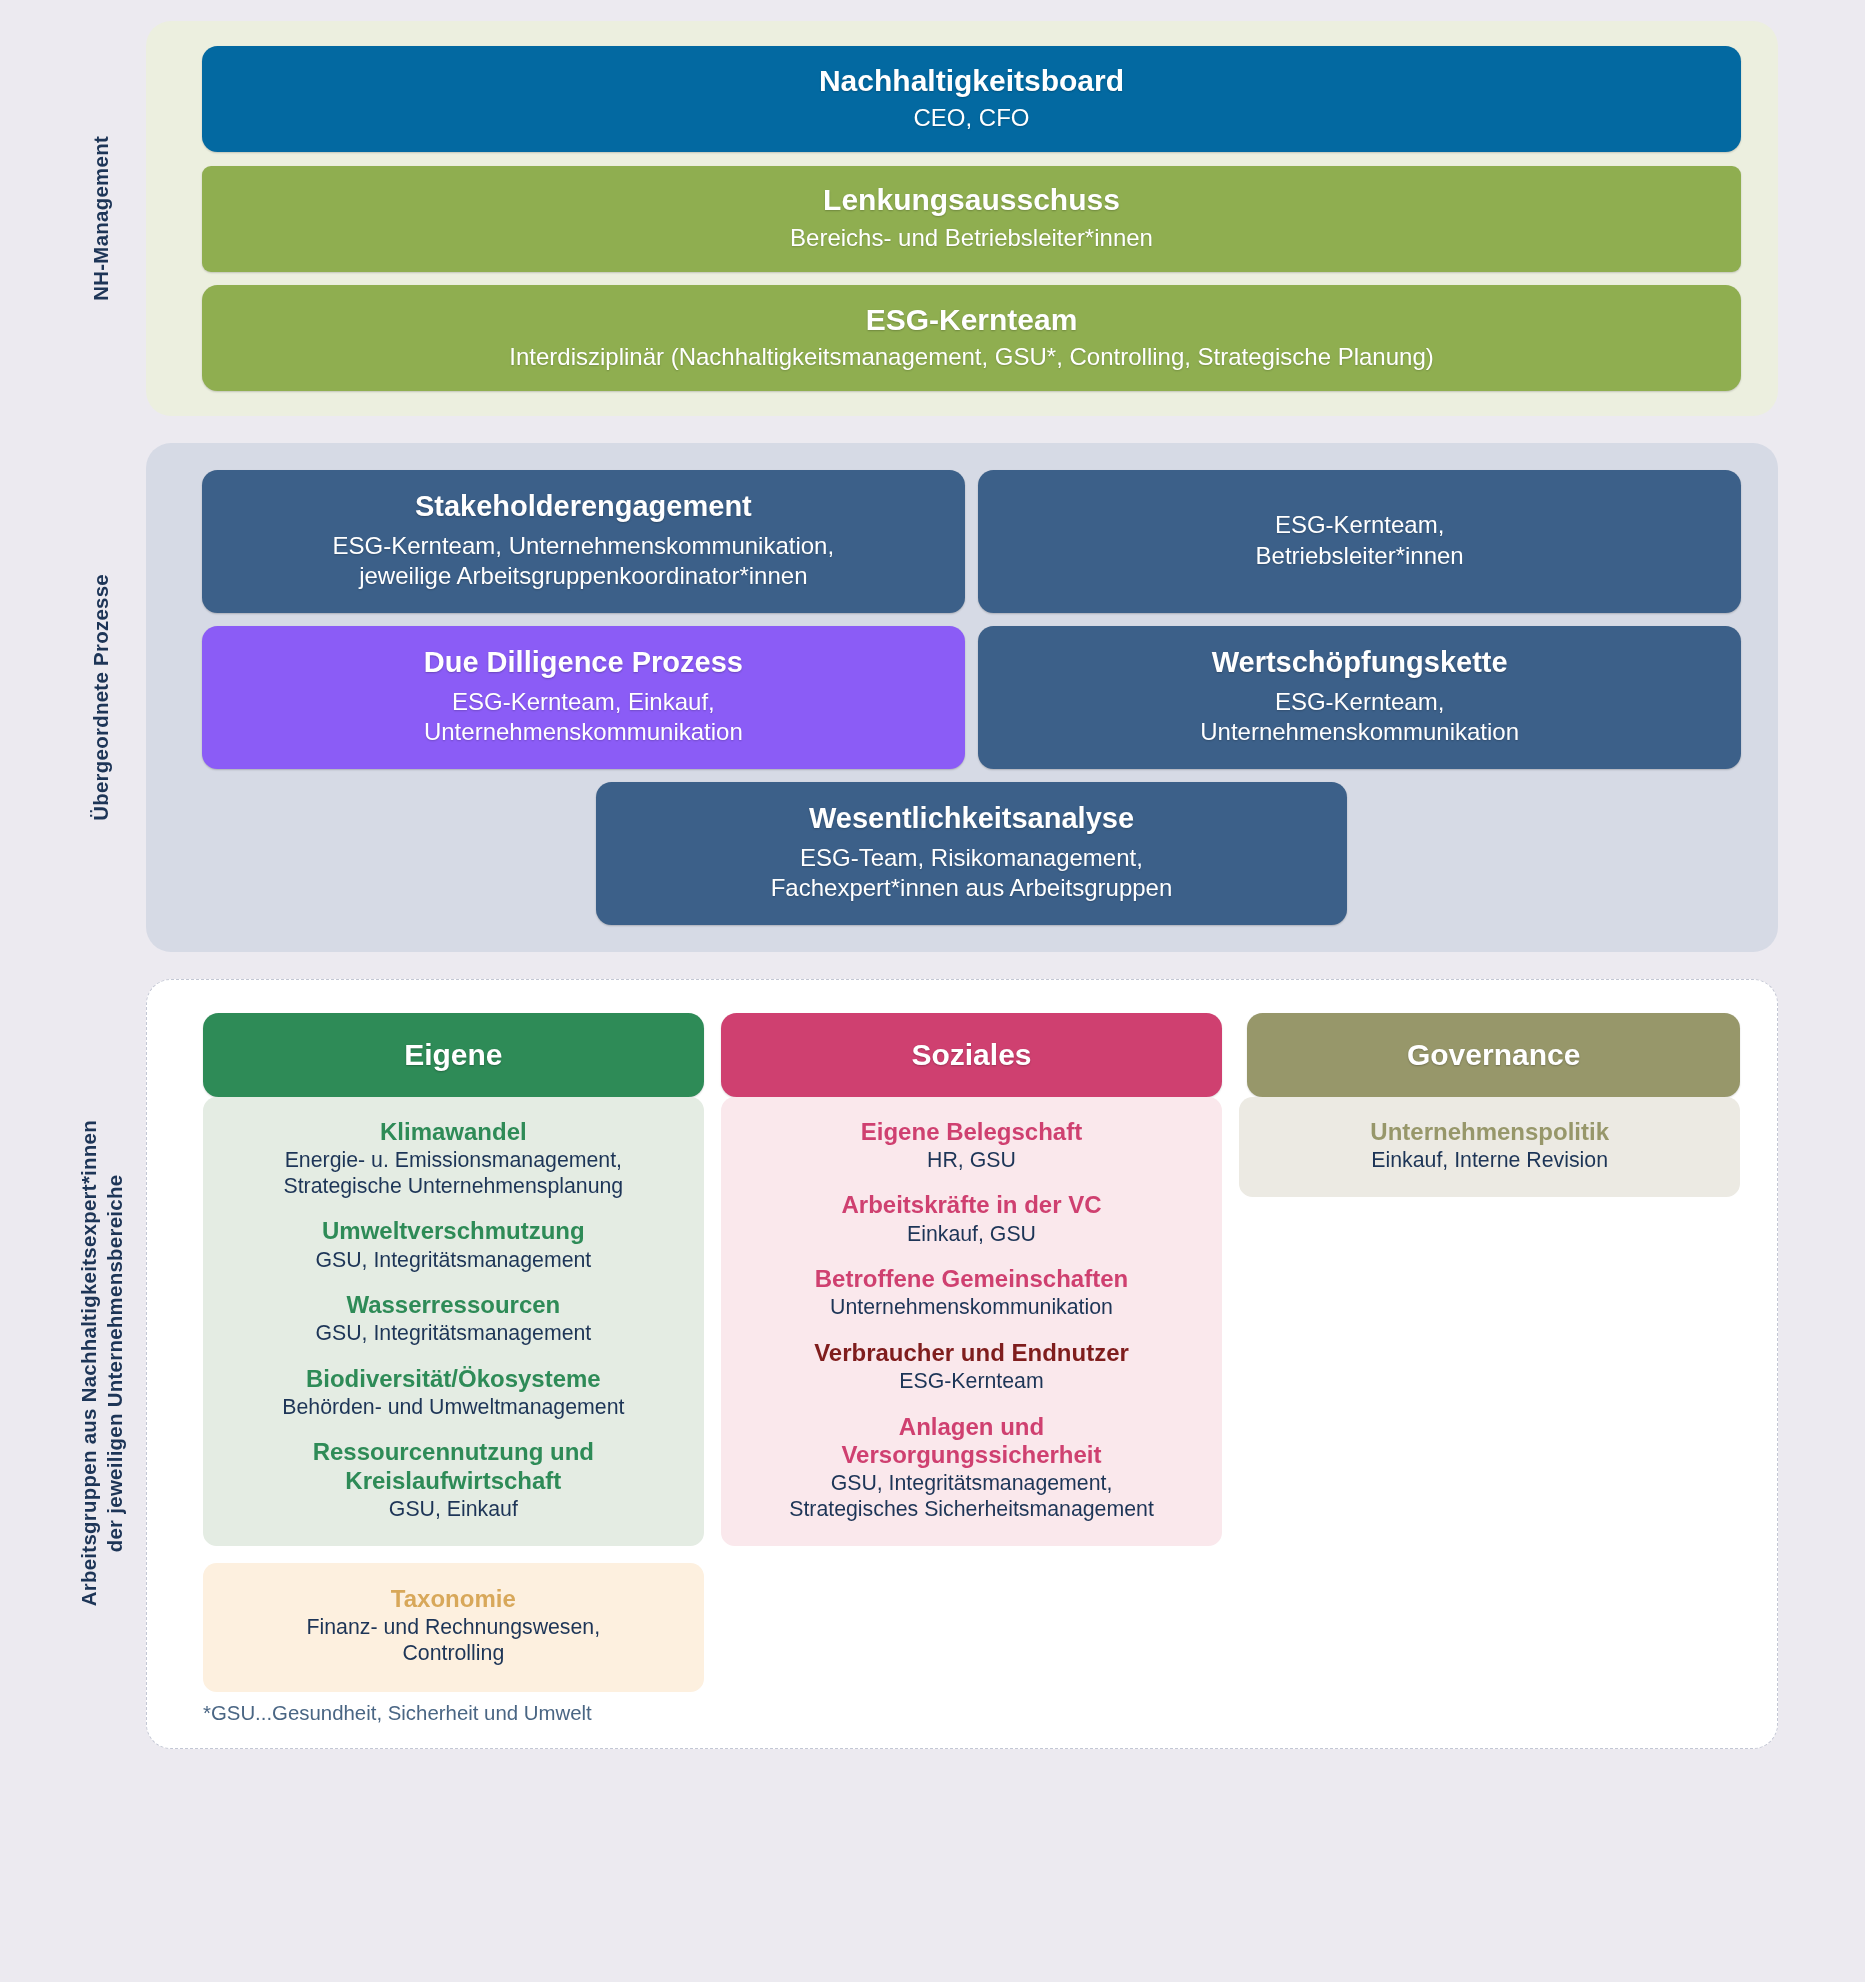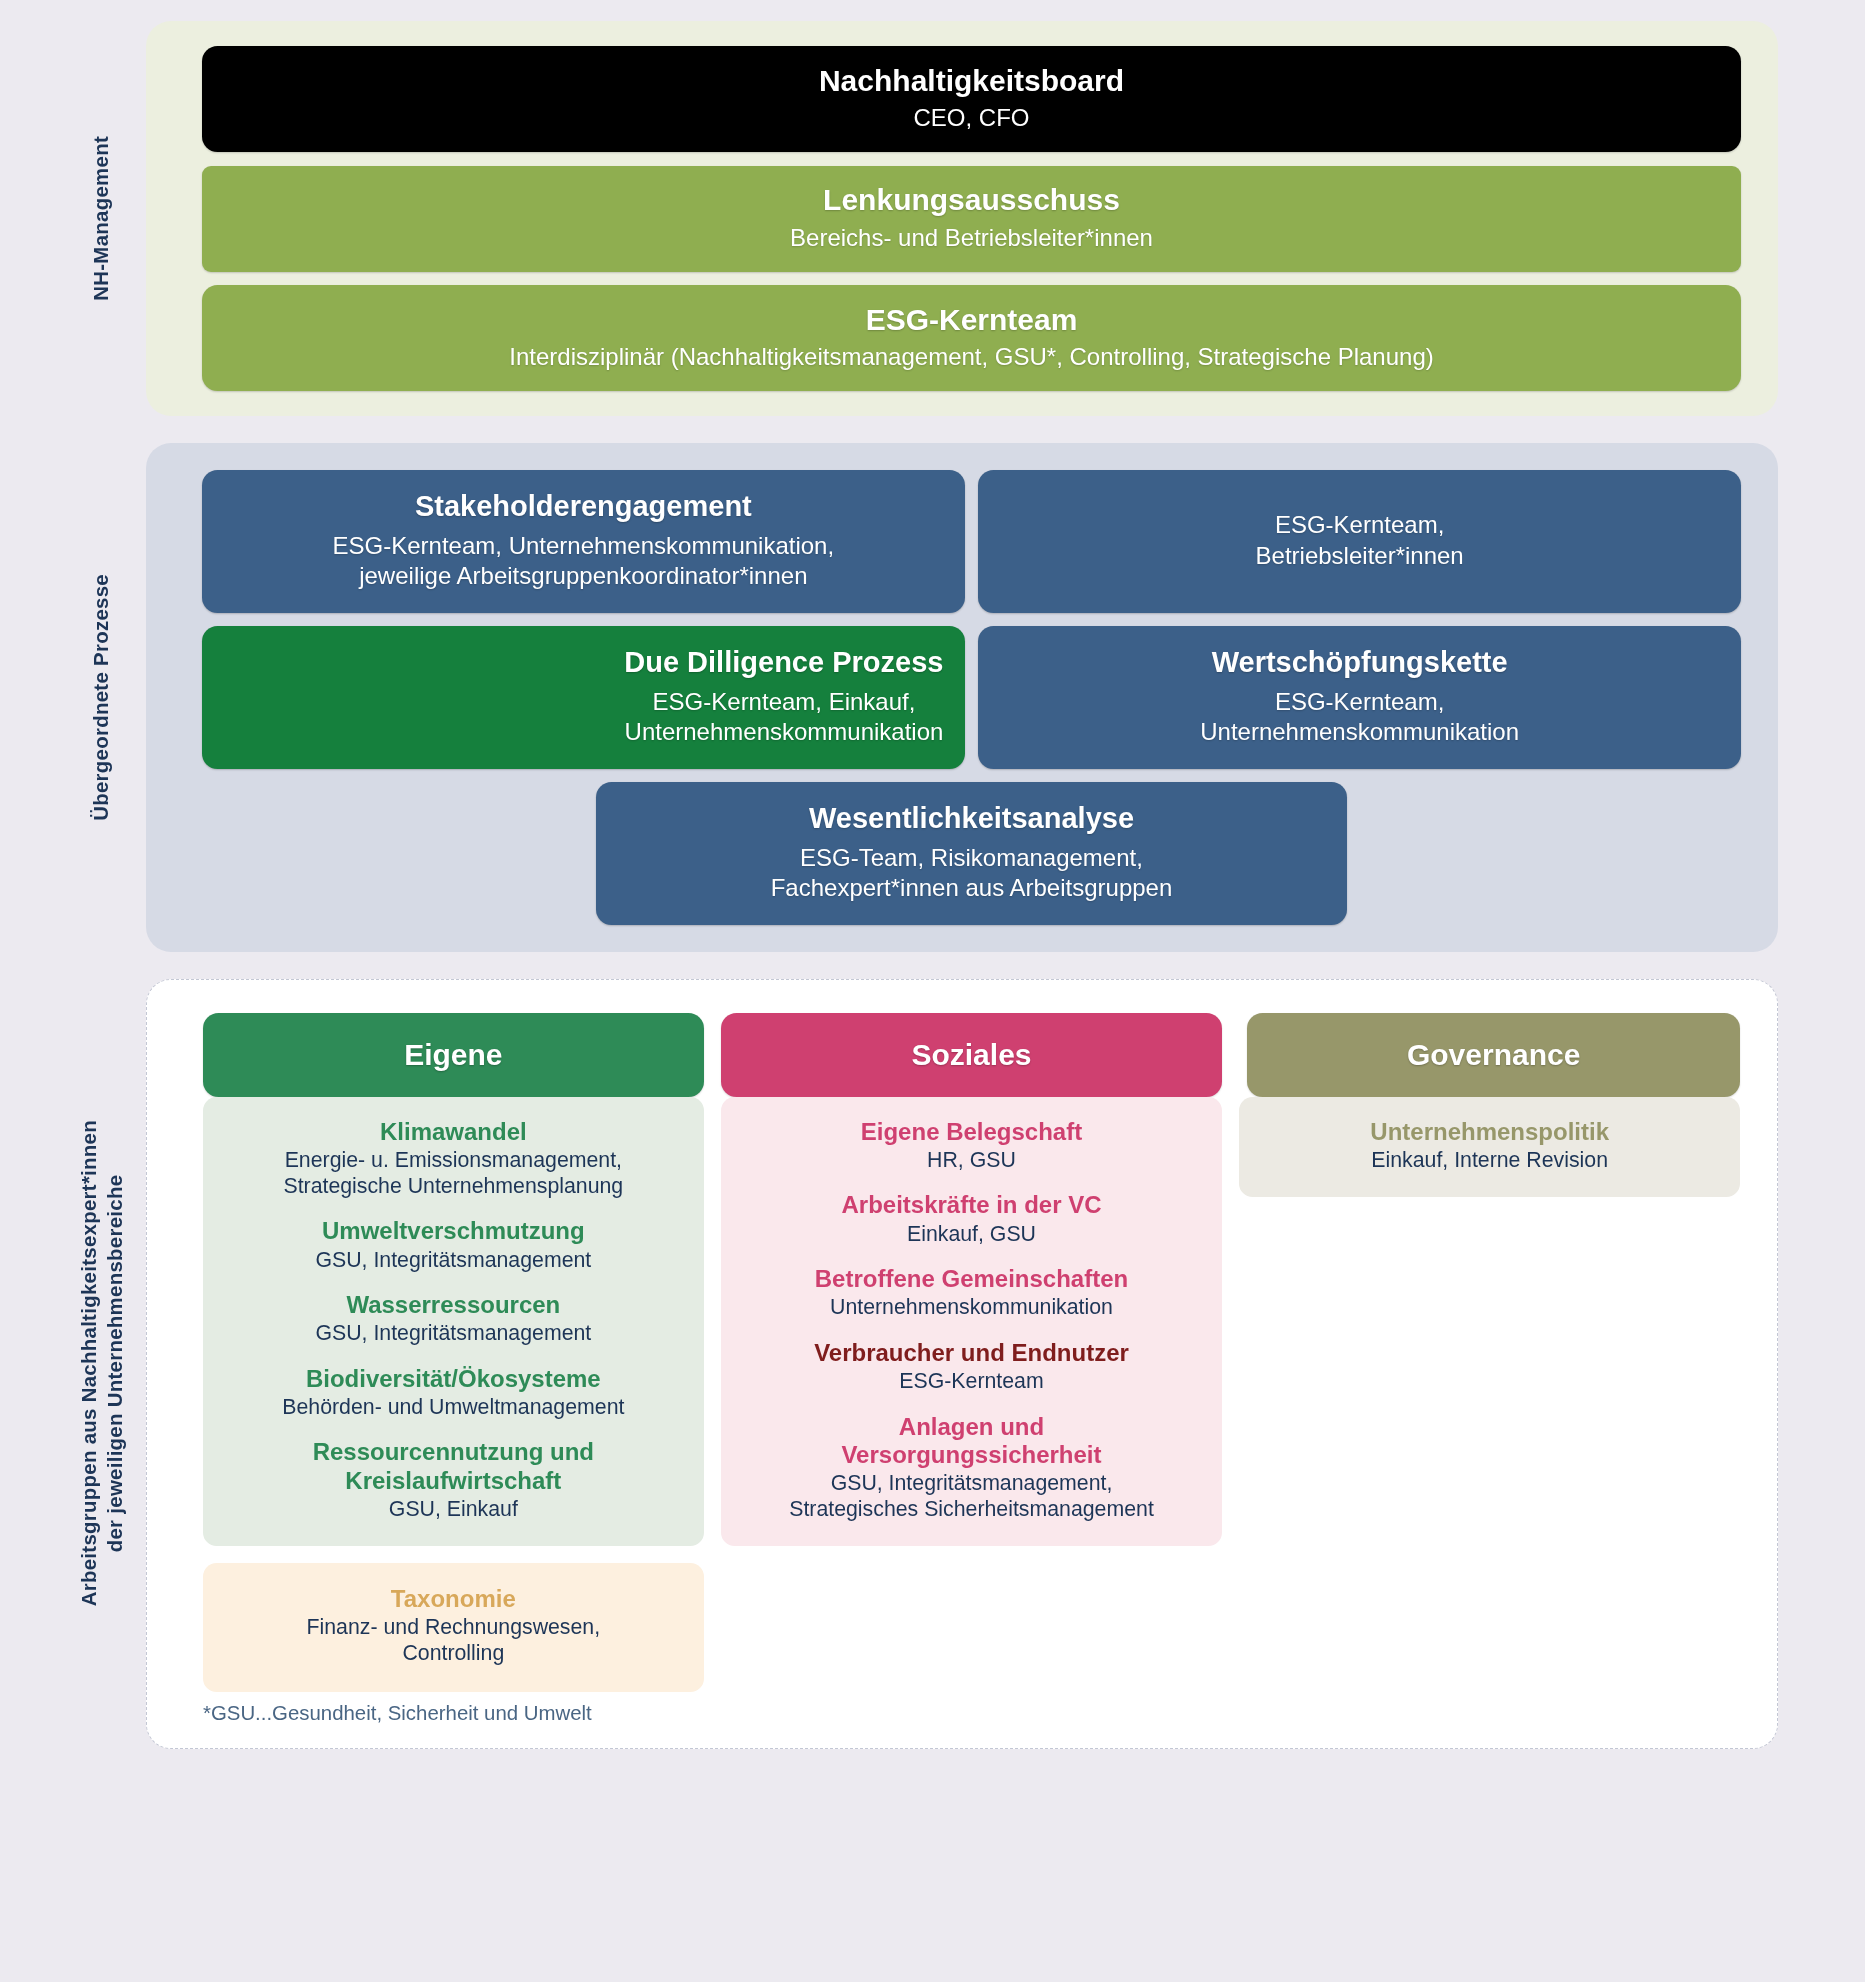--- a/index.html
+++ b/index.html
@@ -173,21 +173,21 @@
 <body style="background: rgb(236, 234, 240);">
 
 <div class="page">
 
   <div class="panel panel-nh" style="background: rgb(236, 239, 223);">
     <div class="side-label">
       <span>NH-Management</span>
     </div>
     <div class="nh-inner">
 
-      <div class="greenbar" style="background: #000000;">
+      <div class="greenbar" style="background: #0369a1;">
         <div class="t">Nachhaltigkeitsboard</div>
         <div class="s">CEO, CFO</div>
       </div>
 
       <div class="greenbar" style="background: rgb(143, 174, 80); border-radius: 9px;">
         <div class="t">Lenkungsausschuss</div>
         <div class="s">Bereichs- und Betriebsleiter*innen</div>
       </div>
 
       <div class="greenbar" style="background: rgb(143, 174, 80);">
@@ -212,21 +212,21 @@
           <div class="t">Stakeholderengagement</div>
           <div class="s">ESG-Kernteam, Unternehmenskommunikation,
 jeweilige Arbeitsgruppenkoordinator*innen</div>
         </div>
 
         <div class="bluebox" style="background: rgb(60, 96, 137);">
           <div class="s">ESG-Kernteam,
 Betriebsleiter*innen</div>
         </div>
 
-        <div class="bluebox" style="background: #15803d; align-items: flex-end;">
+        <div class="bluebox" style="background: #8b5cf6;">
           <div class="t">Due Dilligence Prozess</div>
           <div class="s">ESG-Kernteam, Einkauf,
 Unternehmenskommunikation</div>
         </div>
 
         <div class="bluebox" style="background: rgb(60, 96, 137);">
           <div class="t">Wertschöpfungskette</div>
           <div class="s">ESG-Kernteam,
 Unternehmenskommunikation</div>
         </div>

